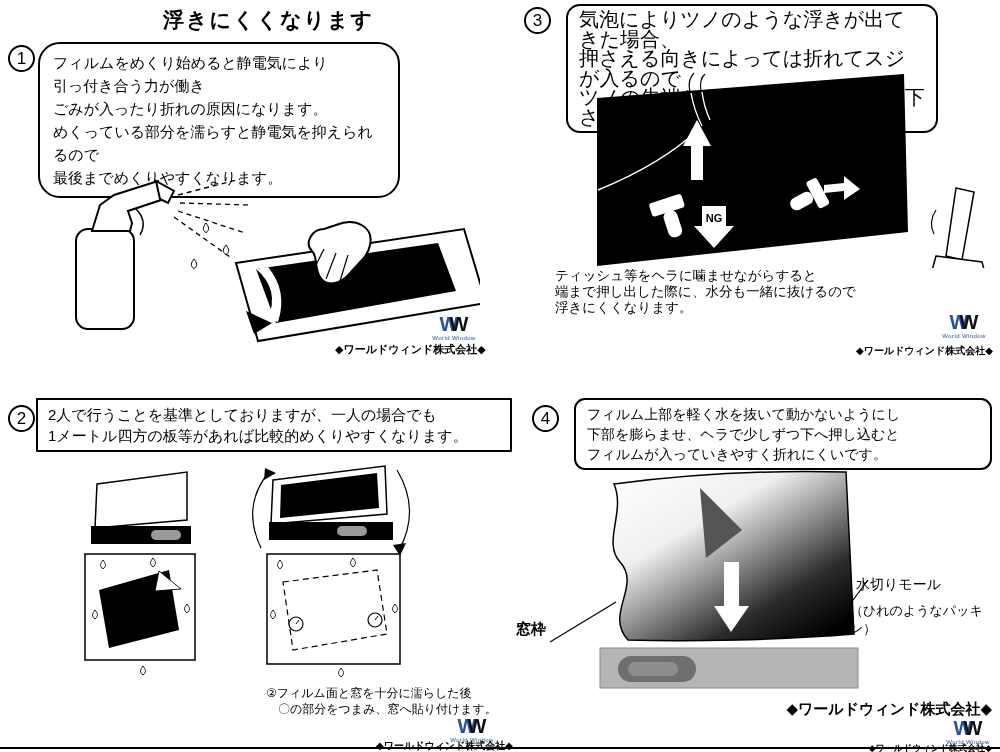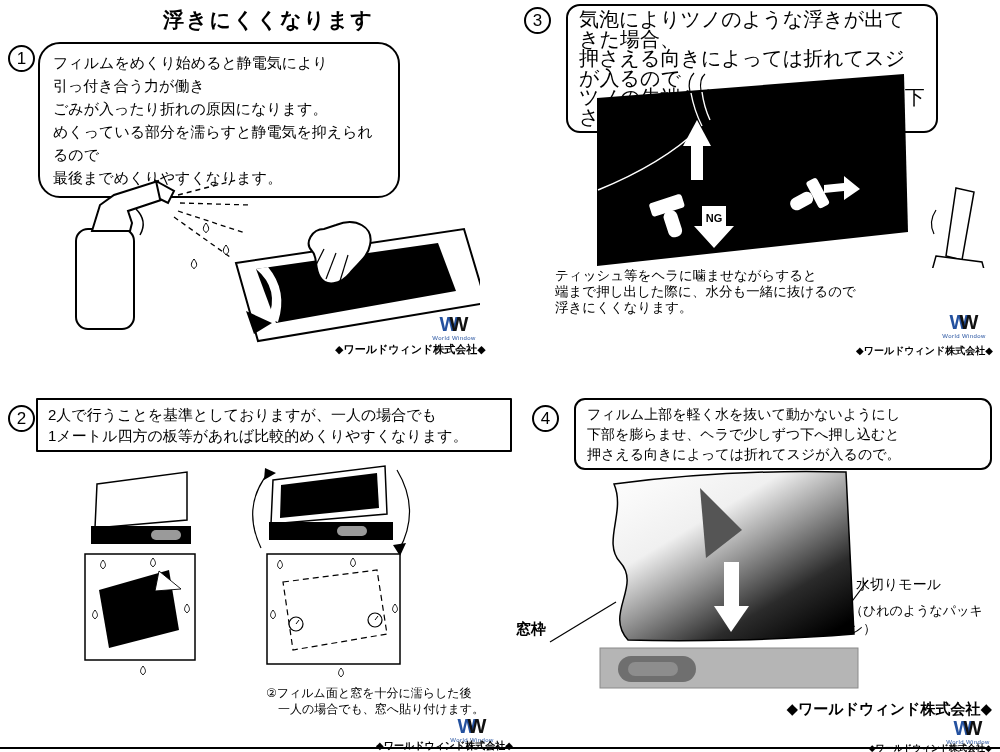--- a/index.html
+++ b/index.html
@@ -180,35 +180,35 @@
     <g fill="#fff" stroke="#000" stroke-width="0.9">
       <path transform="translate(225,102)" d="m0,0 c2.6,3.4 3.9,6.2 0,8.8 c-3.9,-2.6 -2.6,-5.4 0,-8.8 Z"></path>
       <path transform="translate(298,100)" d="m0,0 c2.6,3.4 3.9,6.2 0,8.8 c-3.9,-2.6 -2.6,-5.4 0,-8.8 Z"></path>
       <path transform="translate(340,146)" d="m0,0 c2.6,3.4 3.9,6.2 0,8.8 c-3.9,-2.6 -2.6,-5.4 0,-8.8 Z"></path>
       <path transform="translate(218,152)" d="m0,0 c2.6,3.4 3.9,6.2 0,8.8 c-3.9,-2.6 -2.6,-5.4 0,-8.8 Z"></path>
       <path transform="translate(286,210)" d="m0,0 c2.6,3.4 3.9,6.2 0,8.8 c-3.9,-2.6 -2.6,-5.4 0,-8.8 Z"></path>
     </g>
   </svg>
 
   <div class="abs caption ml" style="left:266px;top:686px;">②フィルム面と窓を十分に濡らした後
-　一人の場合でも、窓へ貼り付けます。</div>
+　〇の部分をつまみ、窓へ貼り付けます。</div>
 
   <div class="logo" style="left:450px;top:716px;">
     <div><span class="wb">W</span><span class="wk">W</span></div>
     <div class="sub">World Window</div>
   </div>
   <div class="abs company" style="left:376px;top:739px;width:190px;font-size:10px;">◆ワールドウィンド株式会社◆</div>
 
   <div class="cnum" style="left:532px;top:405px;">
     <span>4</span>
   </div>
 
   <div class="bubble ml" style="left:574px;top:398px;width:418px;border-radius:11px;padding:4px 11px;font-size:14px;line-height:20px;">フィルム上部を軽く水を抜いて動かないようにし
 下部を膨らませ、ヘラで少しずつ下へ押し込むと
-押さえる向きによっては折れてスジが入るので。</div>
+フィルムが入っていきやすく折れにくいです。</div>
 
   <svg class="abs" style="left:530px;top:464px;" width="465" height="232" viewBox="0 0 465 232">
     <defs>
       <linearGradient id="filmGrad" x1="0" y1="0" x2="0.85" y2="1">
         <stop offset="0" stop-color="#ffffff"></stop>
         <stop offset="0.35" stop-color="#f0f0f0"></stop>
         <stop offset="0.55" stop-color="#969696"></stop>
         <stop offset="0.78" stop-color="#2b2b2b"></stop>
         <stop offset="1" stop-color="#000000"></stop>
       </linearGradient>

